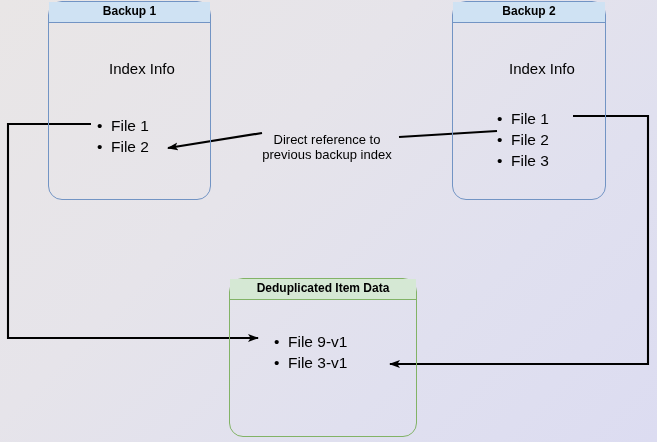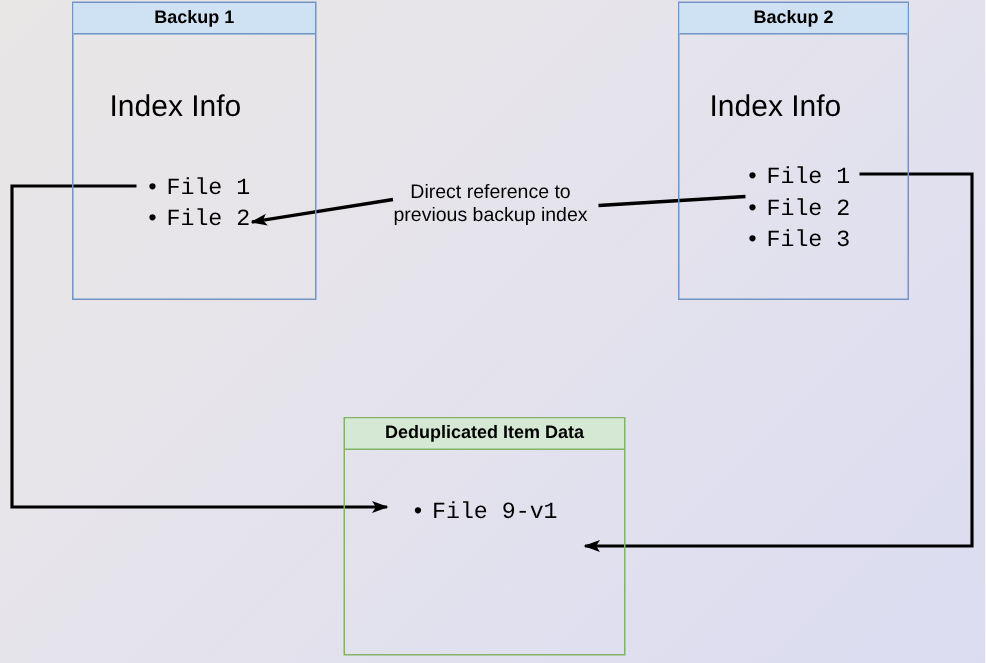--- a/index.html
+++ b/index.html
@@ -15,20 +15,21 @@
     background: linear-gradient(135deg, #e9e6e6 0%, #e6e4ea 38%, #e0e0ef 70%, #dcdcf1 100%);
     font-family: "Liberation Sans", sans-serif;
     -webkit-font-smoothing: antialiased;
   }
 
   
   .node {
     position: absolute;
     box-sizing: border-box;
     background: transparent;
+    border-radius: 14px;
   }
   .node .node-header {
     box-sizing: border-box;
     height: 21px;
     line-height: 19px;
     text-align: center;
     font-size: 12px;
     font-weight: bold;
     color: #000000;
   }
@@ -52,30 +53,30 @@
     border: 1.6px solid #82b366;
   }
   .node.green .node-header {
     background: #d5e8d4;
     border-bottom: 1.6px solid #82b366;
   }
 
   
   .index-label {
     position: absolute;
-    font-size: 20px;
+    font-size: 15px;
     color: #000;
     white-space: nowrap;
+    margin-left: 36px;
   }
   ul.file-list {
     position: absolute;
     margin: 0;
     padding: 0 0 0 14px;
     list-style: none;
-    font-family: Liberation Mono, monospace;
   }
   ul.file-list li {
     position: relative;
     font-size: 15.5px;
     line-height: 21px;
     color: #000;
     white-space: nowrap;
   }
   ul.file-list li::before {
     content: "\2022";
@@ -148,20 +149,21 @@
         <li>File 3</li>
       </ul>
     </div>
   </div>
 
   <div class="node green" style="left:229px; top:278px; width:188px; height:159px;">
     <div class="node-header">Deduplicated Item Data</div>
     <div class="node-body">
       <ul class="file-list" style="left:44px; top:31px;">
         <li>File 9-v1</li>
+        <li>File 3-v1</li>
       </ul>
     </div>
   </div>
 
-  <div class="edge-label" style="left:252px; top:120px; width:150px;">Direct reference to
+  <div class="edge-label" style="left:252px; top:132px; width:150px;">Direct reference to
 previous backup index</div>
 
 </div>
 
 </body></html>

